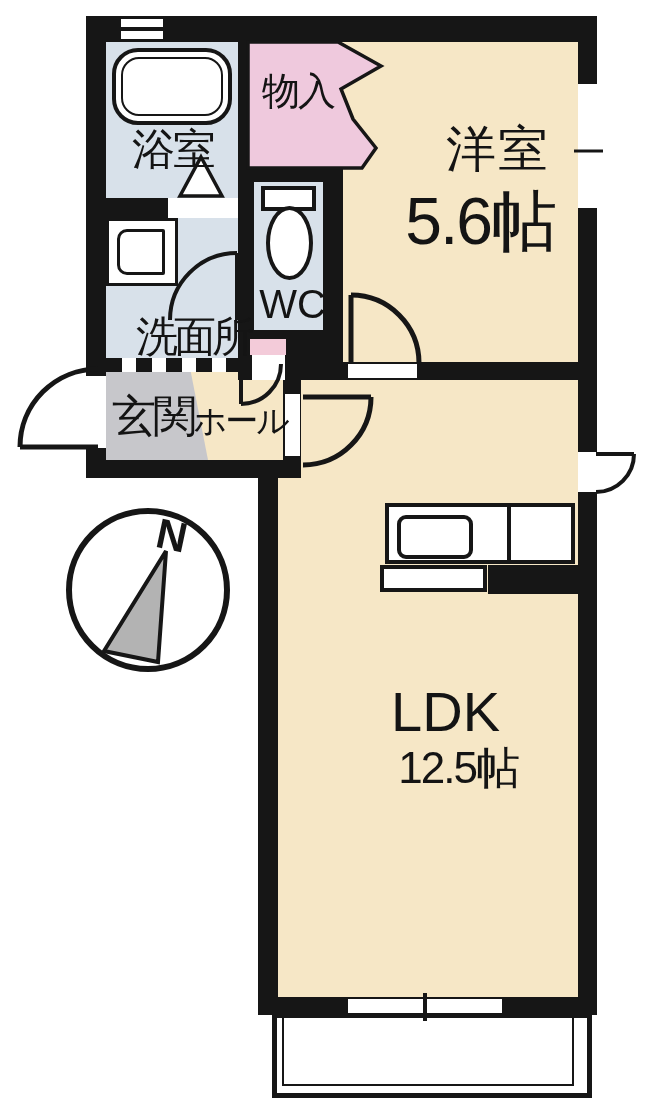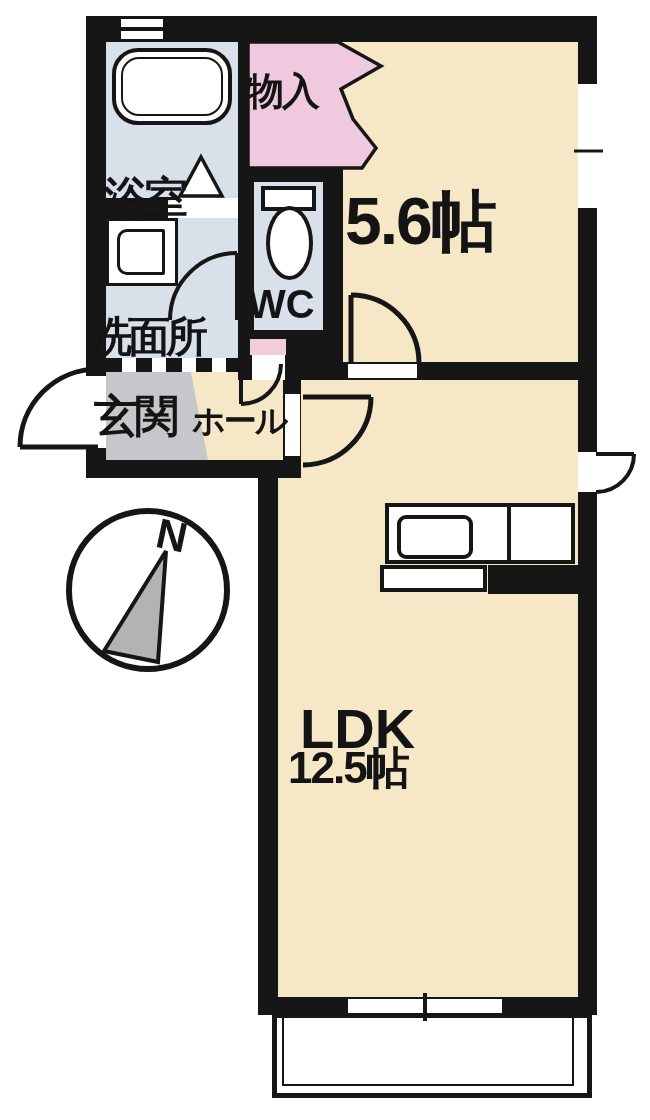--- a/index.html
+++ b/index.html
@@ -58,30 +58,30 @@
   .kitchen-divider{left:118px;top:0;width:0;height:53px;border-left:4px solid #161616;}
   .kitchen-sink{left:397px;top:515px;width:76px;height:44px;background:#fff;border:4px solid #161616;border-radius:9px;}
   .kitchen-bar{left:380px;top:565px;width:107px;height:27px;background:#fff;border:4px solid #161616;}
   
   .balcony{left:272px;top:1013px;width:320px;height:85px;background:#fff;border:5px solid #161616;}
   .balcony-inner{left:282px;top:1013px;width:292px;height:73px;
         border-left:2px solid #161616;border-right:2px solid #161616;border-bottom:2px solid #161616;}
   
   .overlay{position:absolute;left:0;top:0;pointer-events:none;}
   
-  .lbl{z-index:10;font-weight:bold;text-align:left;line-height:1;white-space:nowrap;}
-  .yokushitsu-label{left:104px;top:128px;width:110px;font-size:43px;letter-spacing:-2px;margin-top:48px;}
+  .lbl{z-index:10;font-weight:normal;text-align:right;line-height:1;white-space:nowrap;}
+  .yokushitsu-label{left:104px;top:128px;width:110px;font-size:43px;letter-spacing:-2px;}
   .butsuiri-label{left:246px;top:72px;width:88px;font-size:38px;letter-spacing:-2px;}
   .yoshitsu-label{left:350px;top:124px;width:200px;font-size:50px;letter-spacing:2px;}
   .yoshitsu-size{left:345px;top:188px;width:210px;font-size:66px;letter-spacing:-2px;}
   .wc-label{left:248px;top:284px;width:78px;font-size:40px;}
   .senmenjo-label{left:90px;top:316px;width:160px;font-size:42px;letter-spacing:-4px;}
   .genkan-label{left:94px;top:394px;width:100px;font-size:44px;letter-spacing:-3px;}
   .hall-label{left:192px;top:404px;width:96px;font-size:33px;letter-spacing:-2px;}
-  .ldk-label{left:300px;top:684px;width:200px;font-size:56px;margin-top:17px;}
+  .ldk-label{left:300px;top:684px;width:200px;font-size:56px;}
   .ldk-size{left:288px;top:746px;width:230px;font-size:44px;letter-spacing:-2px;}
   .balcony-label{left:282px;top:1024px;width:290px;font-size:43px;z-index:12;letter-spacing:1px;}
 </style>
 </head>
 <body>
 
 <div id="plan">
 
   <div class="bath-floor"></div>
   <div class="wash-floor"></div>
@@ -177,20 +177,21 @@
 
     <g>
       <circle cx="148" cy="590" r="79" fill="none" stroke="#161616" stroke-width="6"></circle>
       <path d="M166,551 L104,651 L158,662 Z" fill="#B3B3B3" stroke="#161616" stroke-width="4"></path>
       <text x="172" y="550" text-anchor="middle" font-size="42" font-weight="bold" font-family="Liberation Sans, DejaVu Sans, sans-serif" fill="#161616" transform="rotate(12,172,535)">N</text>
     </g>
   </svg>
 
   <div class="lbl yokushitsu-label">浴室</div>
   <div class="lbl butsuiri-label">物入</div>
+  <div class="lbl yoshitsu-label">洋室</div>
   <div class="lbl yoshitsu-size">5.6帖</div>
   <div class="lbl senmenjo-label">洗面所</div>
   <div class="lbl wc-label">WC</div>
   <div class="lbl hall-label">ホール</div>
   <div class="lbl genkan-label">玄関</div>
   <div class="lbl ldk-label">LDK</div>
   <div class="lbl ldk-size">12.5帖</div>
 
 </div>
 

